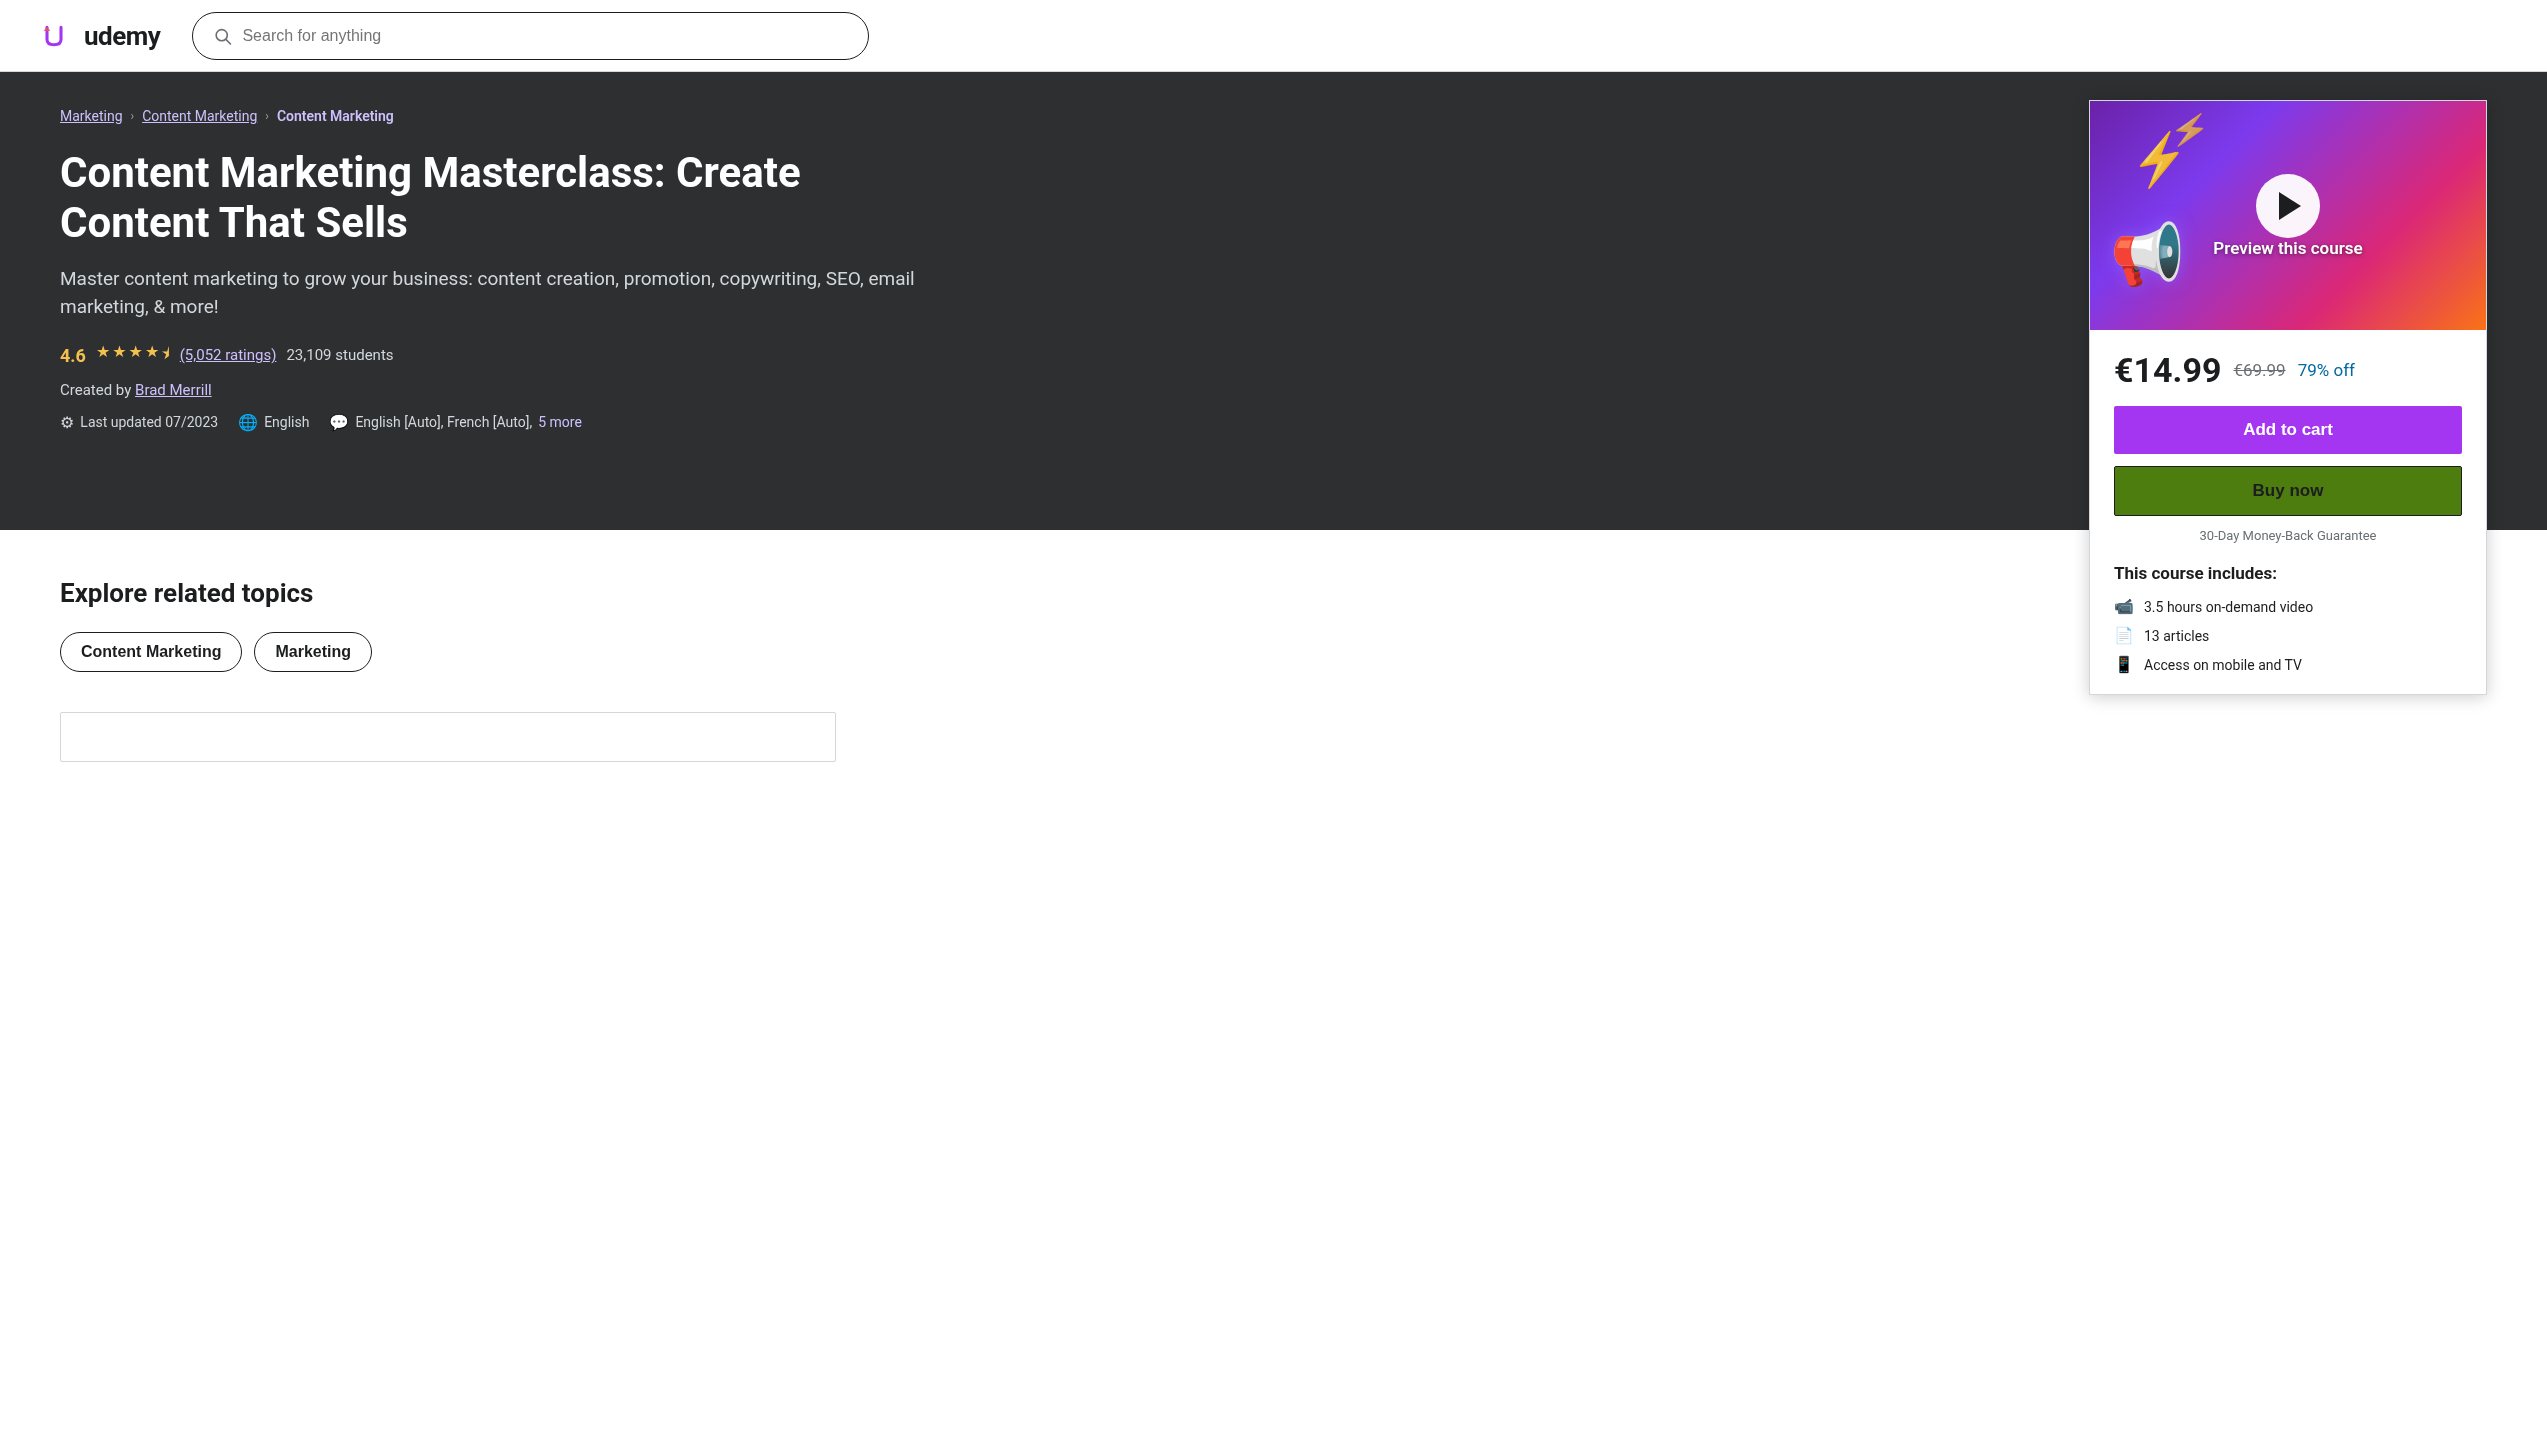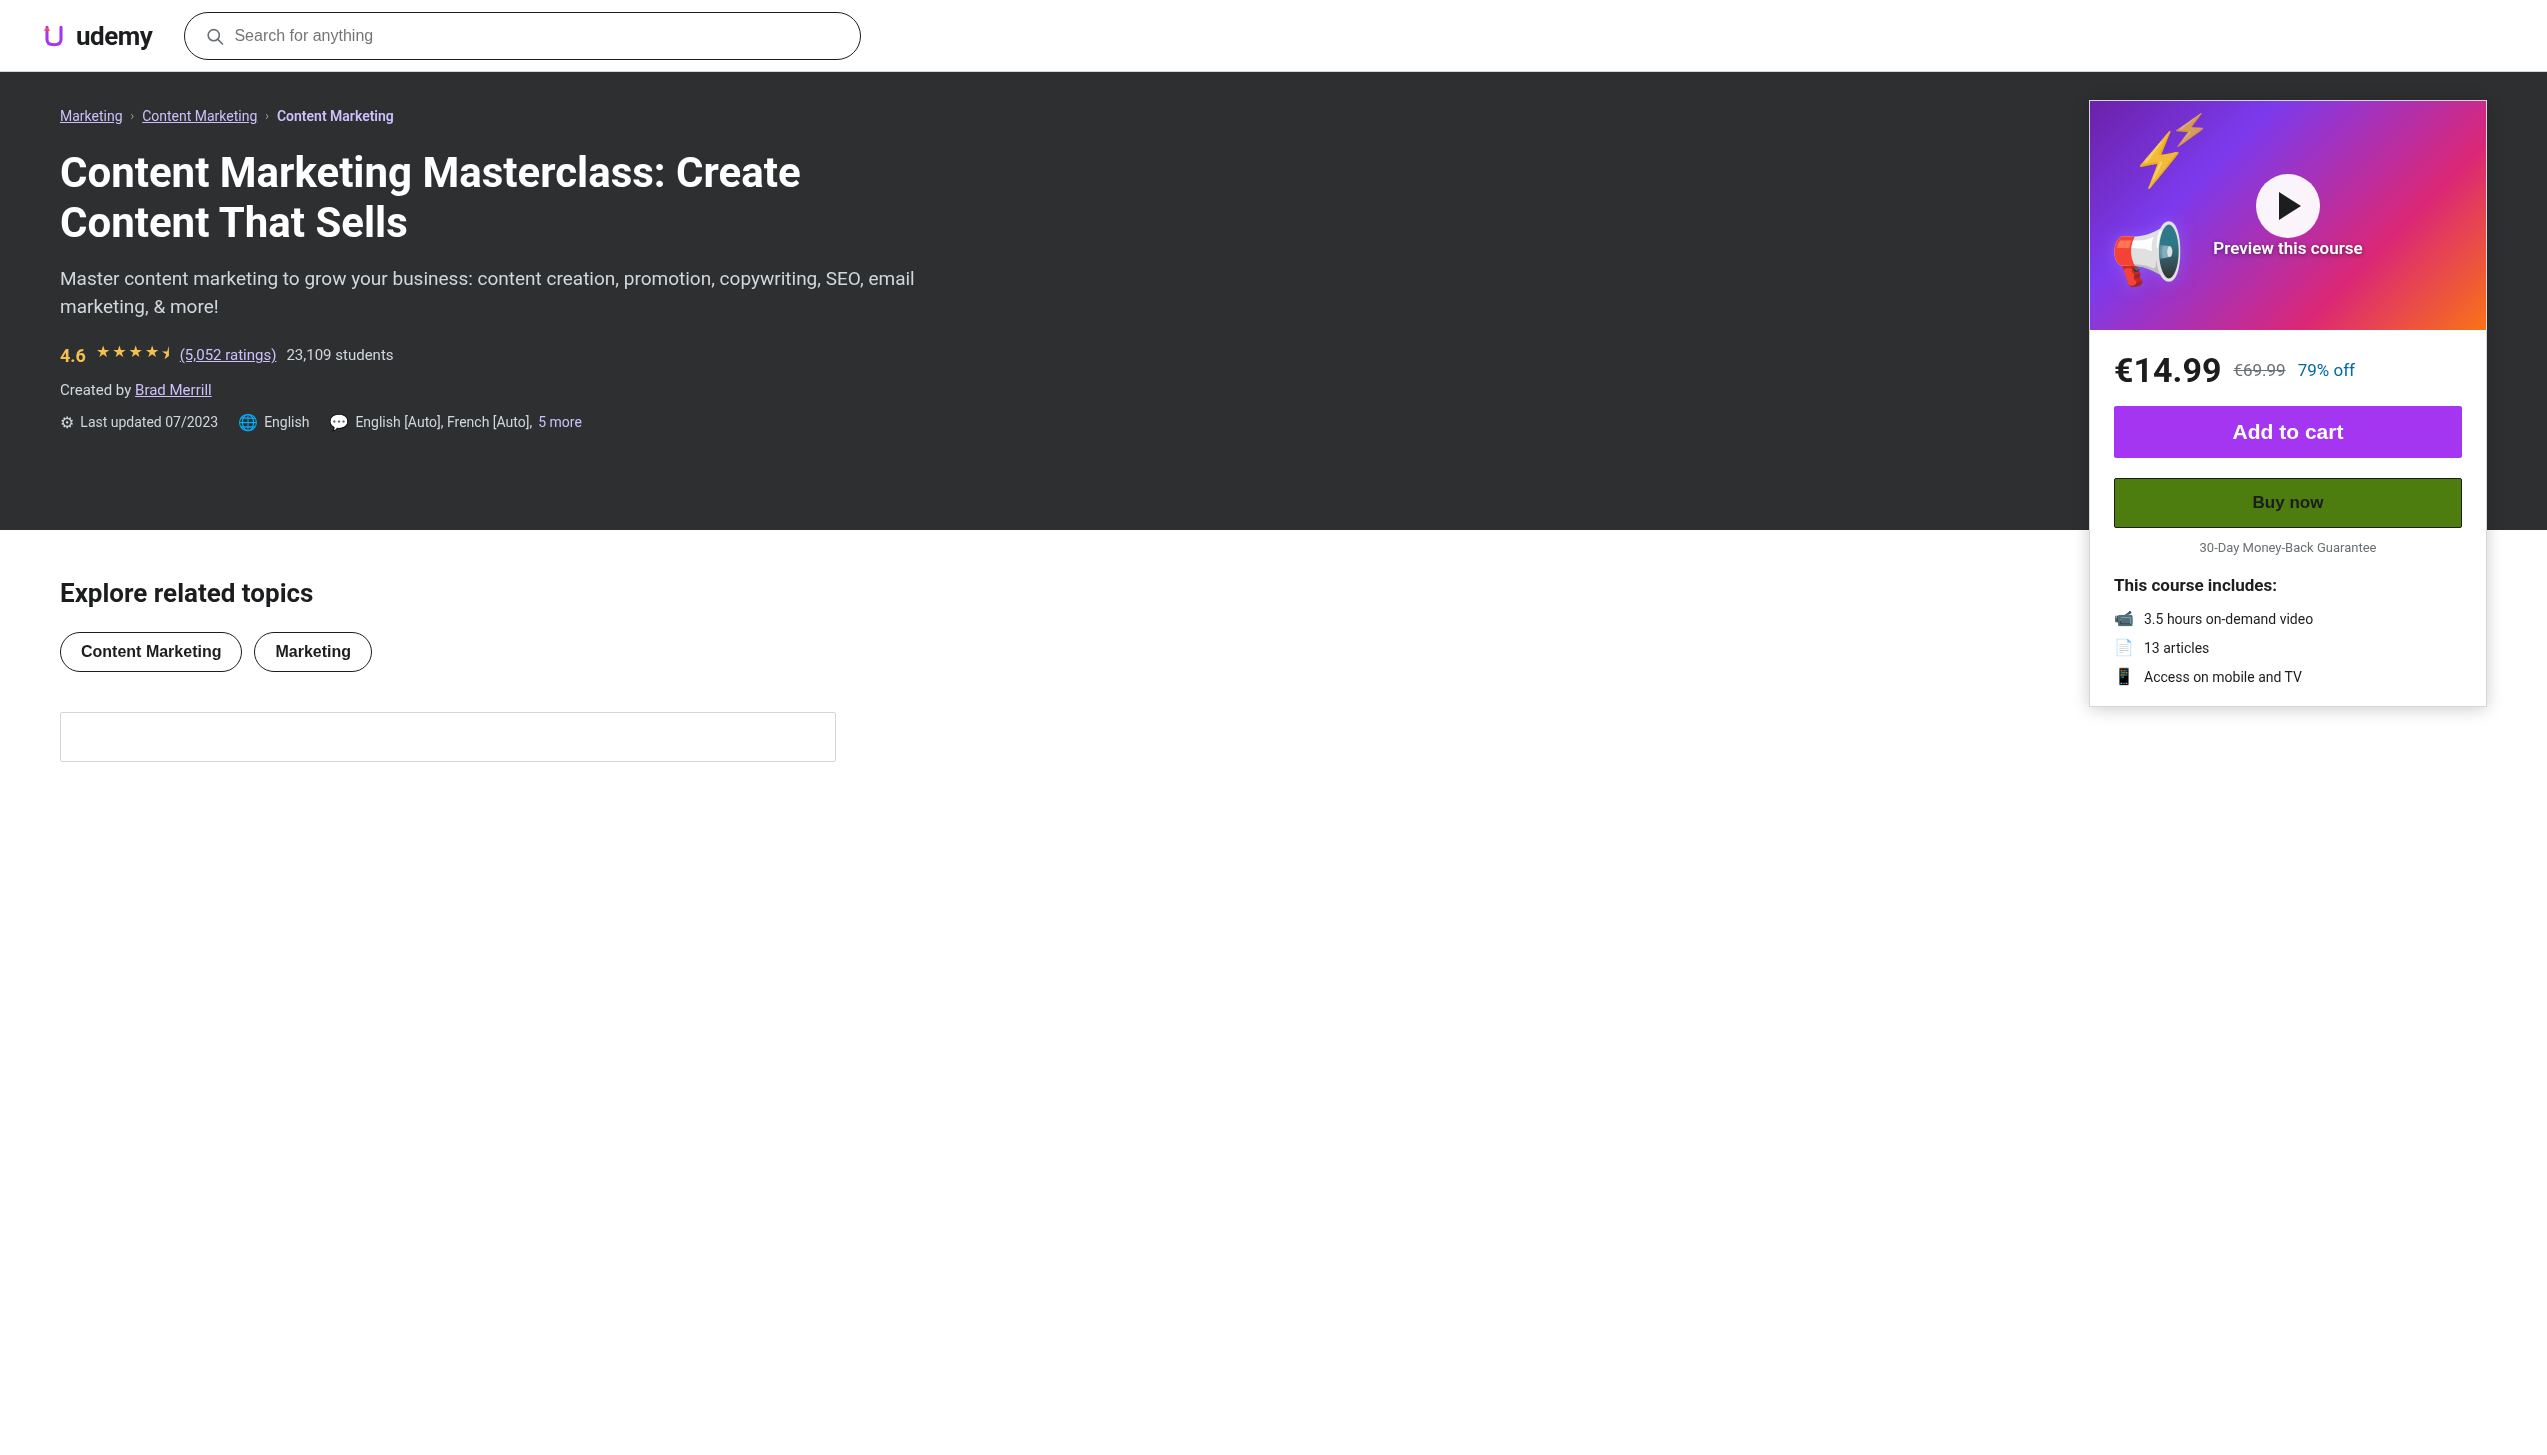--- a/index.html
+++ b/index.html
@@ -11,21 +11,21 @@
       align-items: center;
       padding: 0 40px;
       height: 72px;
       background: #fff;
       border-bottom: 1px solid #d1d7dc;
       gap: 16px;
     }
     .logo-wrap {
       display: flex;
       align-items: center;
-      gap: 8px;
+      gap: 16px;
       flex-shrink: 0;
     }
     .logo-icon {
       width: 28px;
       height: 28px;
     }
     .logo-text {
       font-size: 26px;
       font-weight: 700;
       color: #1c1d1f;
@@ -258,25 +258,25 @@
     }
     .price-discount {
       font-size: 17px;
       color: #0369a1;
     }
     .btn-add-cart {
       width: 100%;
       padding: 14px;
       background: #a435f0;
       color: #fff;
-      font-size: 21px;
+      font-size: 17px;
       font-weight: 700;
       border: none;
       cursor: pointer;
-      margin-bottom: 20px;
+      margin-bottom: 12px;
       border-radius: 2px;
     }
     .btn-buy-now {
       width: 100%;
       padding: 14px;
       background: #4d7c0f;
       color: #1c1d1f;
       font-size: 17px;
       font-weight: 700;
       border: 1.5px solid #1c1d1f;

